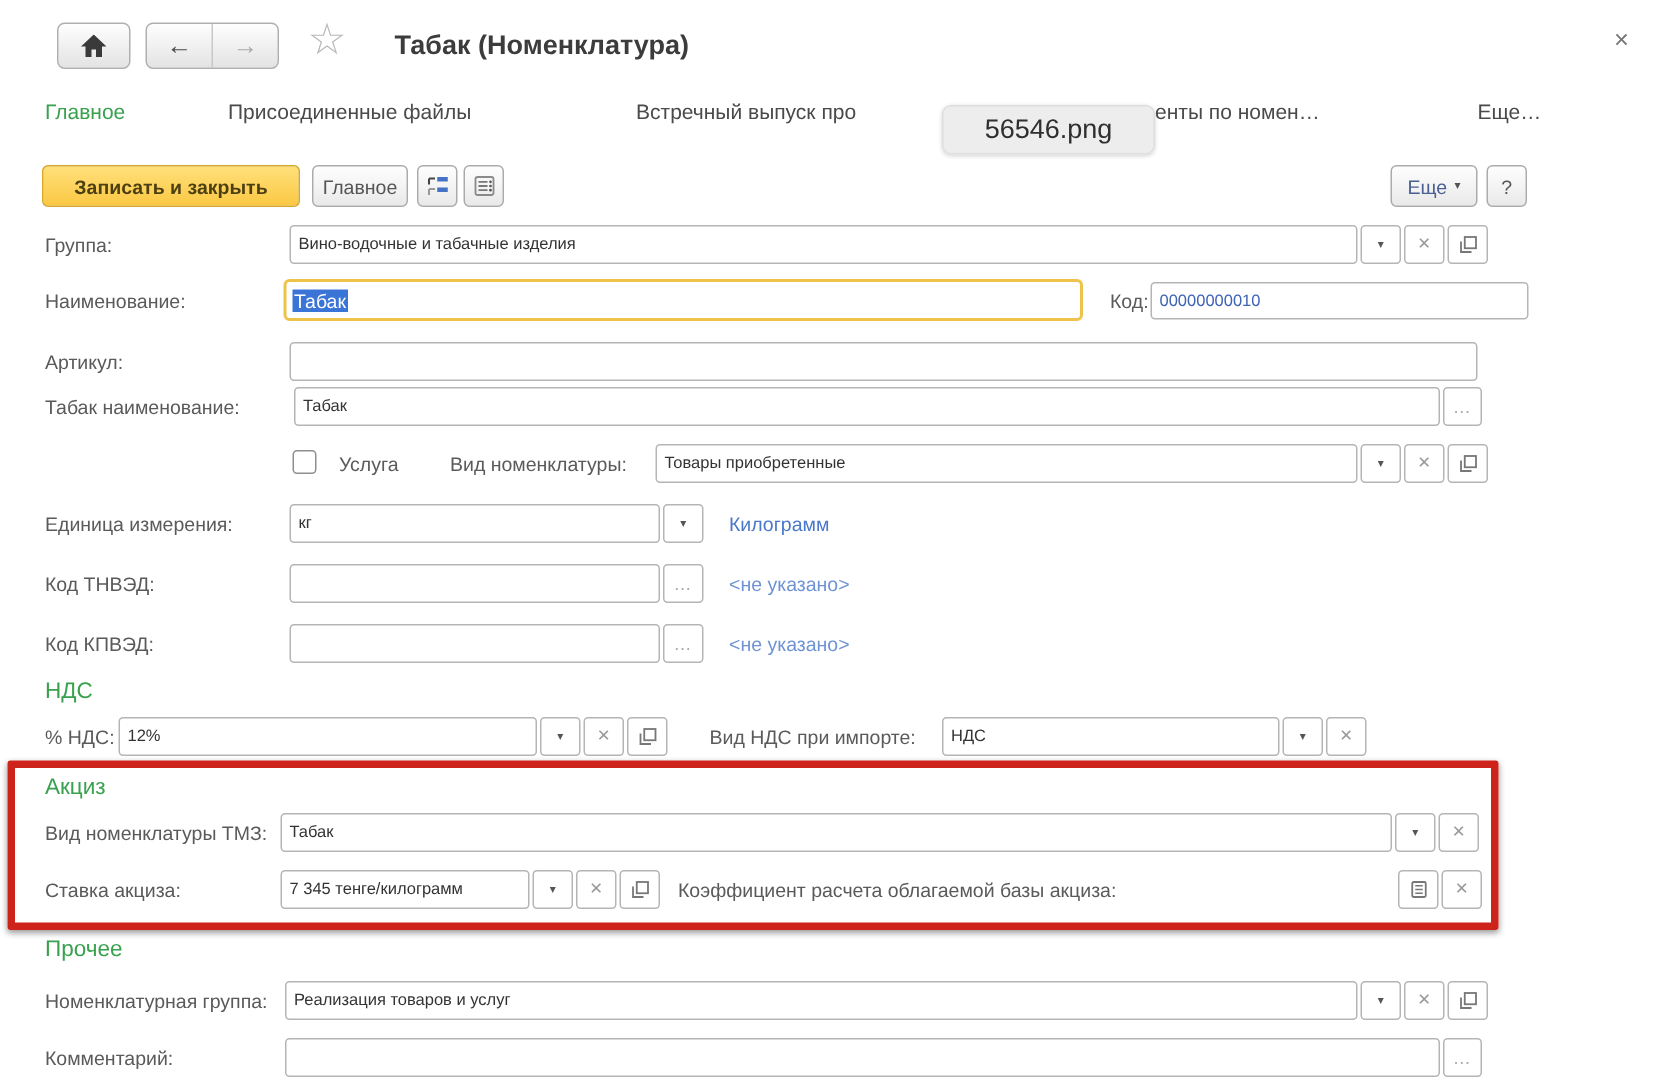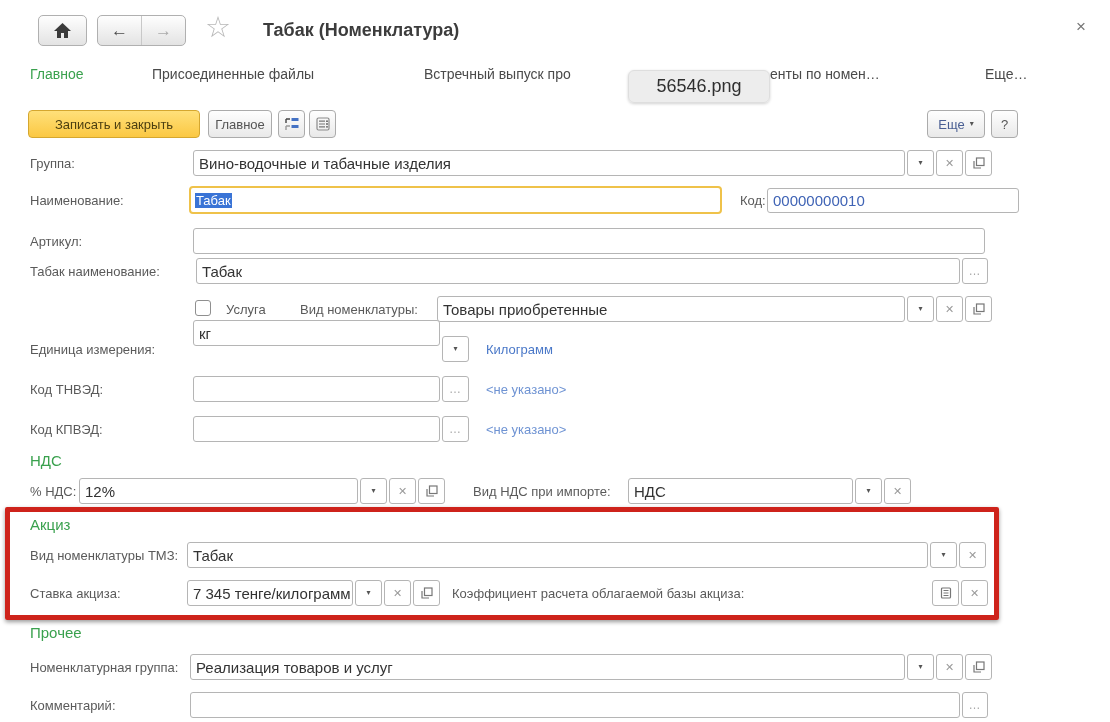--- a/index.html
+++ b/index.html
@@ -28,25 +28,25 @@
   .tab.active{color:var(--green);}
   .ghost{background:rgba(236,236,236,.97);border:1px solid #dedede;border-radius:6px;
          box-shadow:0 1px 3px rgba(0,0,0,.18);display:flex;align-items:center;justify-content:center;
          font-size:18px;color:#2f2f2f;}
 
   
   .btn{border:1px solid #ababab;border-radius:4px;background:linear-gradient(#fefefe,#e9e9e9);
        font-size:13px;color:#555;display:flex;align-items:center;justify-content:center;
        cursor:pointer;padding:0 6px;gap:5px;}
   .btn.primary{background:linear-gradient(var(--btny1),var(--btny2));border-color:#d5a72f;
-       color:#4c3f10;font-weight:normal;}
+       color:#4c3f10;font-weight:bold;}
 
   
   .lbl{font-size:13px;color:#5a5a5a;white-space:nowrap;}
-  .fld{border:1px solid #b5b5b5;border-radius:3px;background:#fff;font-size:15px;color:#333;
+  .fld{border:1px solid #b5b5b5;border-radius:3px;background:#fff;font-size:11px;color:#333;
        display:flex;align-items:center;padding:0 5px;overflow:hidden;white-space:nowrap;}
   .fbtn{border:1px solid #b5b5b5;border-radius:3px;background:#fff;display:flex;align-items:center;
         justify-content:center;cursor:pointer;padding:0;}
   .dd{font-size:8px;color:#555;line-height:1;}
   .xg{font-size:11px;color:#9a9a9a;line-height:1;}
   .el{font-size:12px;color:#a8a8a8;letter-spacing:1px;line-height:1;}
   .link{font-size:13px;color:var(--link);cursor:pointer;white-space:nowrap;}
   .link.faded{opacity:.8;}
   .ghead{font-size:15px;color:var(--green);white-space:nowrap;}
   .focuswrap{border:2px solid var(--focus);border-radius:4px;background:#fff;display:flex;
@@ -174,21 +174,21 @@
   <button class="abs fbtn" style="left:965px;top:296px;width:27px;height:26px">
     <span>
       <svg width="12" height="12" viewBox="0 0 12 12">
           <rect x="3.5" y="1" width="7.5" height="7.5" fill="none" stroke="#777" stroke-width="1.2"></rect>
           <path d="M1 4 V11 H8" fill="none" stroke="#777" stroke-width="1.2"></path>
         </svg>
     </span>
   </button>
 
   <span class="abs lbl" style="left:30px;top:342px">Единица измерения:</span>
-  <div class="abs fld" style="left:193px;top:320px;width:247px;height:26px">кг</div>
+  <div class="abs fld" style="left:193px;top:336px;width:247px;height:26px">кг</div>
   <button class="abs fbtn" style="left:442px;top:336px;width:27px;height:26px">
       <span class="dd">▾</span>
     </button>
   <span class="abs link" style="left:486px;top:342px">Килограмм</span>
 
   <span class="abs lbl" style="left:30px;top:382px">Код ТНВЭД:</span>
   <div class="abs fld" style="left:193px;top:376px;width:247px;height:26px"></div>
   <button class="abs fbtn" style="left:442px;top:376px;width:27px;height:26px">
       <span class="el">…</span>
     </button>

